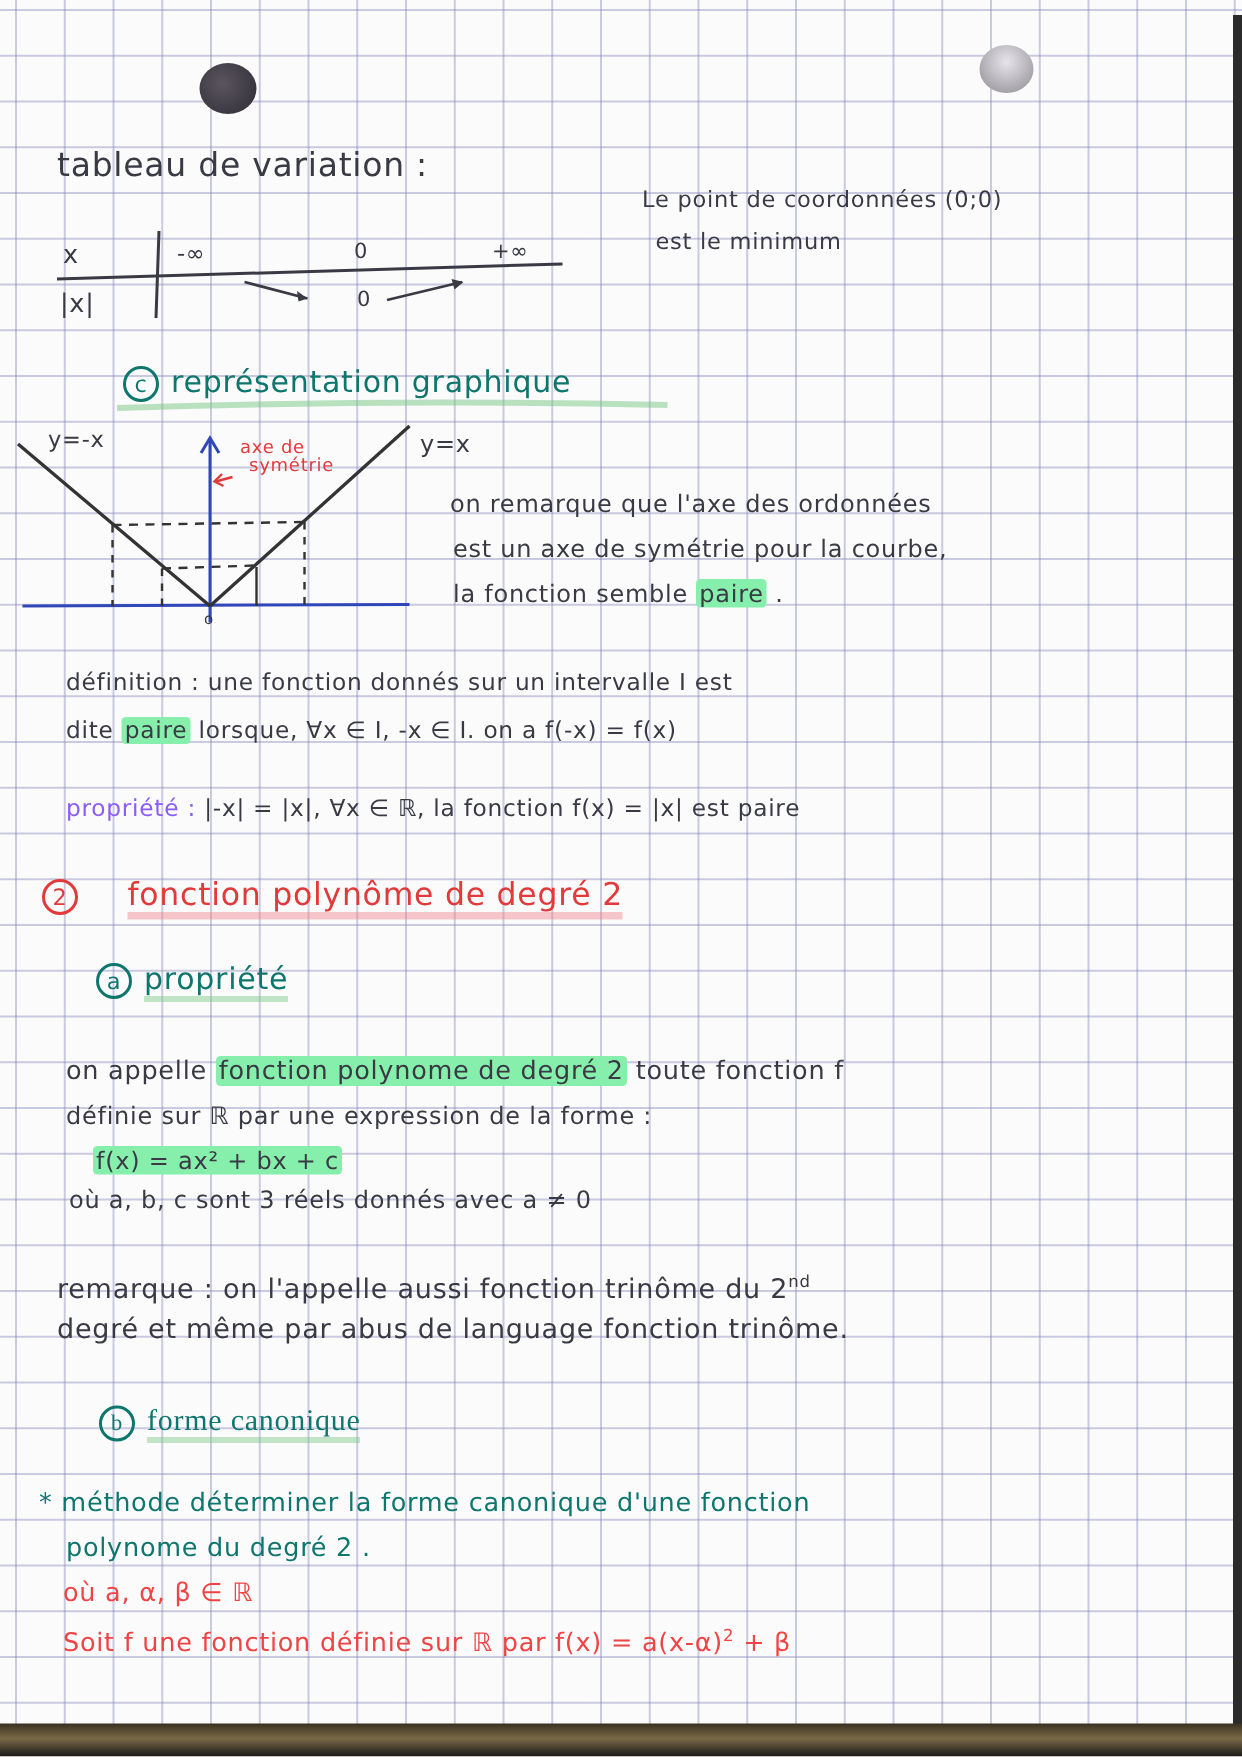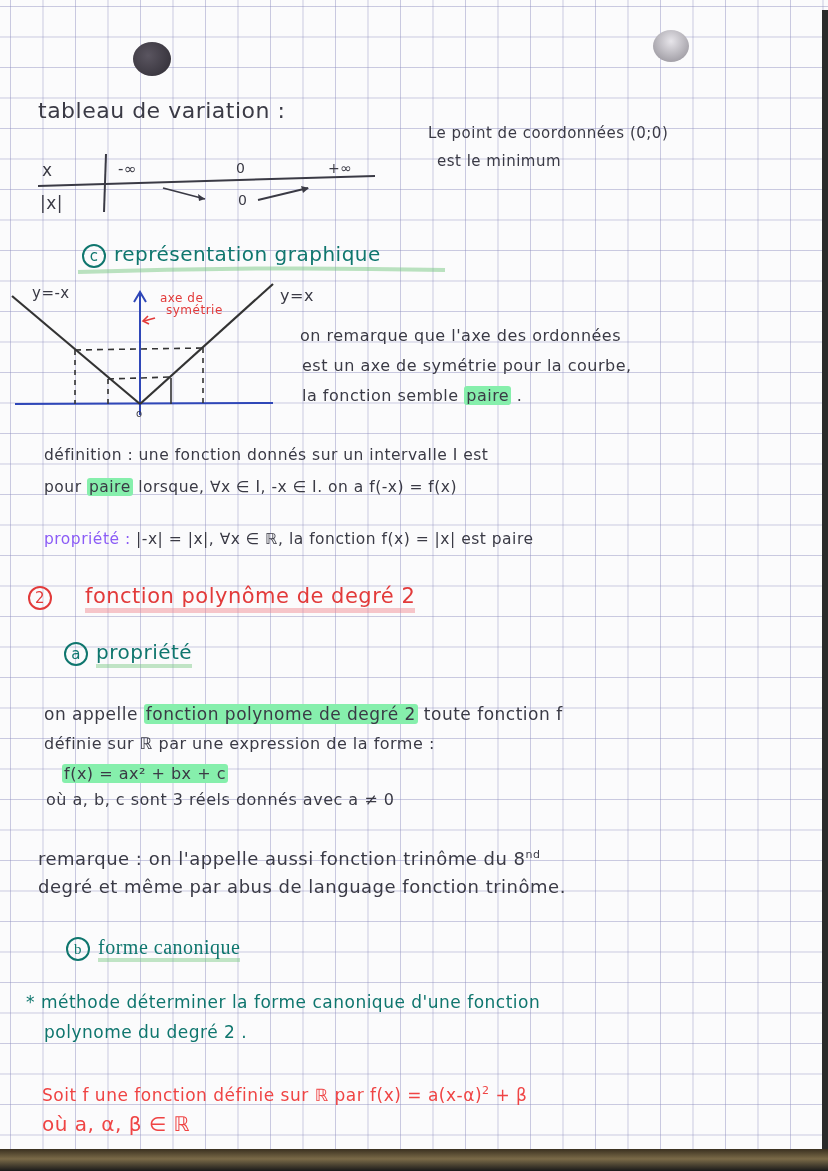--- a/index.html
+++ b/index.html
@@ -102,21 +102,21 @@
 <div class="hw ink" style="left:300px; top:326px; font-size:16px;">on remarque que l'axe des ordonnées</div>
 <div class="hw ink" style="left:302px; top:356px; font-size:16px;">est un axe de symétrie pour la courbe,</div>
 <div class="hw ink" style="left:302px; top:386px; font-size:16px;">
   <span>la fonction semble</span>
   <span class="hl">paire</span>
   <span>.</span>
 </div>
 
 <div class="hw ink" style="left:44px; top:446px; font-size:15.5px;">définition : une fonction donnés sur un intervalle I est</div>
 <div class="hw ink" style="left:44px; top:478px; font-size:15.5px;">
-  <span>pour</span>
+  <span>dite</span>
   <span class="hl">paire</span>
   <span>lorsque, ∀x ∈ I, -x ∈ I. on a f(-x) = f(x)</span>
 </div>
 
 <div class="hw ink" style="left:44px; top:530px; font-size:15.5px;">
   <span class="pink">propriété :</span>
   <span>|-x| = |x|, ∀x ∈ ℝ, la fonction f(x) = |x| est paire</span>
 </div>
 
 <div class="hw red" style="left:28px; top:584px; font-size:21px;">
@@ -132,29 +132,29 @@
   <span class="hl">fonction polynome de degré 2</span>
   <span>toute fonction f</span>
 </div>
 <div class="hw ink" style="left:44px; top:734px; font-size:16px;">définie sur ℝ par une expression de la forme :</div>
 <div class="hw ink" style="left:62px; top:764px; font-size:16px;">
   <span class="hl">f(x) = ax² + bx + c</span>
 </div>
 <div class="hw ink" style="left:46px; top:790px; font-size:16px;">où a, b, c sont 3 réels donnés avec a ≠ 0</div>
 
 <div class="hw ink" style="left:38px; top:848px; font-size:18px;">
-  <span>remarque : on l'appelle aussi fonction trinôme du 8</span><sup>nd</sup>
+  <span>remarque : on l'appelle aussi fonction trinôme du 2</span><sup>nd</sup>
 </div>
 <div class="hw ink" style="left:38px; top:876px; font-size:18px;">degré et même par abus de language fonction trinôme.</div>
 
 <div class="hw green" style="left:66px; top:936px; font-size:20px;font-family:Liberation Serif, serif;">
   <span class="circ">b</span><span class="green-ul">forme canonique</span>
 </div>
 
 <div class="hw green" style="left:26px; top:992px; font-size:17px;">* méthode déterminer la forme canonique d'une fonction</div>
 <div class="hw green" style="left:44px; top:1022px; font-size:17px;">polynome du degré 2 .</div>
 
 <div class="hw blue" style="left:42px; top:1084px; font-size:17px;">
   <span>Soit f une fonction définie sur ℝ par f(x) = a(x-α)</span><sup>2</sup><span> + β</span>
 </div>
-<div class="hw blue" style="left:42px; top:1112px; font-size:20px;">où a, α, β ∈ ℝ</div>
+<div class="hw blue" style="left:42px; top:1052px; font-size:17px;">où a, α, β ∈ ℝ</div>
 
 <div class="bottom-edge"></div>
 
 </body></html>

